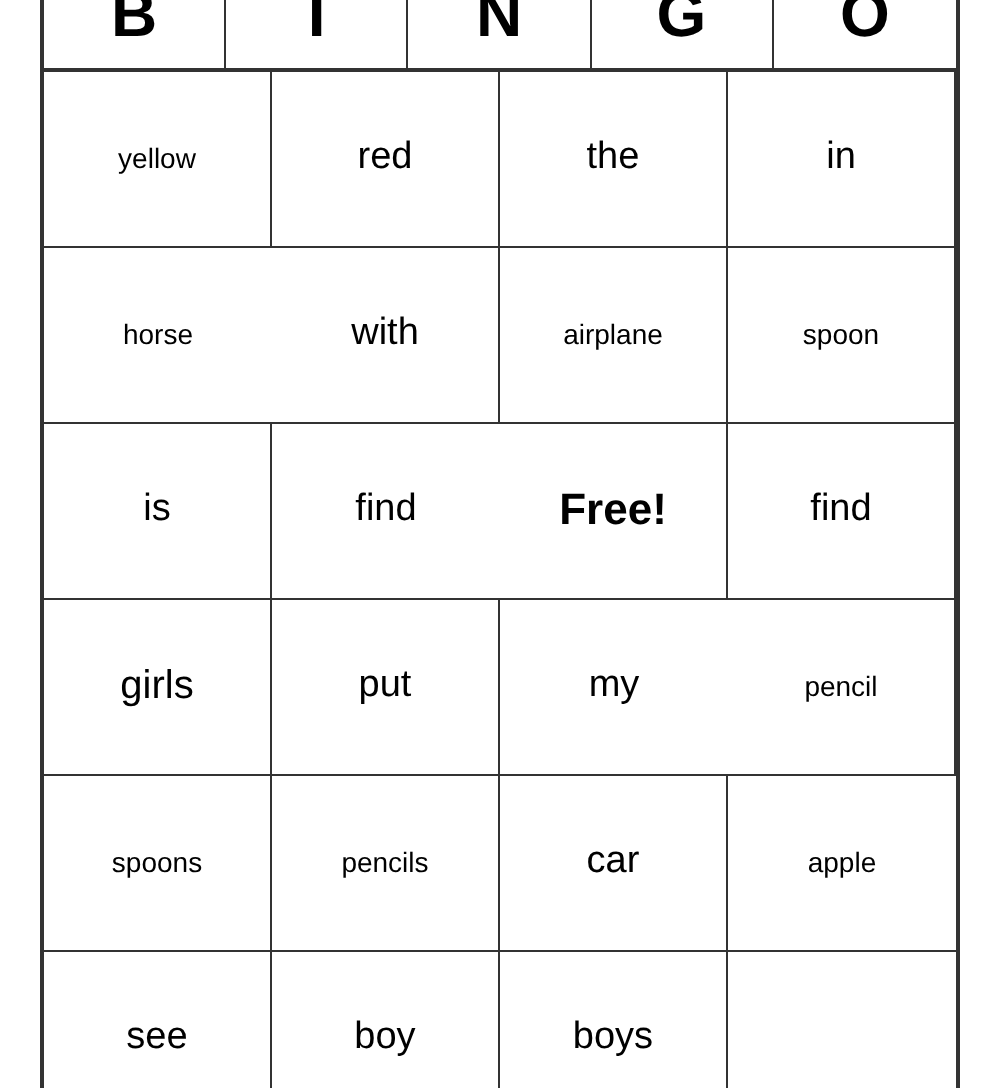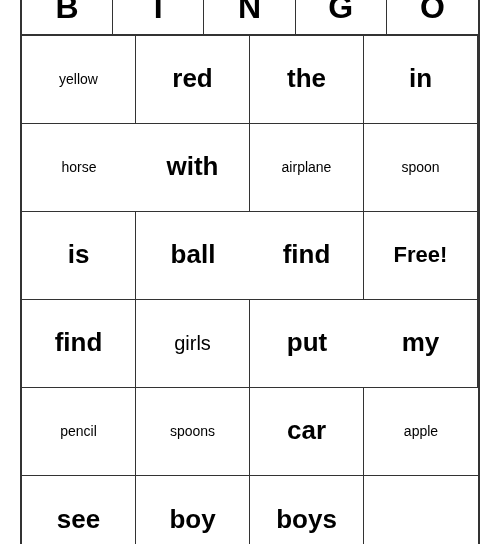--- a/index.html
+++ b/index.html
@@ -65,22 +65,22 @@
     .bingo-cell:nth-child(n+21) {
       border-bottom: none;
     }
 
     .bingo-cell span {
       font-size: 14px;
       line-height: 1.2;
     }
 
     .bingo-cell.large-text span {
-      font-size: 26px;
-      font-weight: bold;
+      font-size: 19px;
+      font-weight: normal;
     }
 
     .bingo-cell.medium-text span {
       font-size: 20px;
     }
 
     .free-cell span {
       font-size: 22px;
       font-weight: bold;
     }
@@ -118,23 +118,20 @@
       <div class="bingo-cell ">
         <span>airplane</span>
       </div>
       <div class="bingo-cell ">
         <span>spoon</span>
       </div>
       <div class="bingo-cell large-text">
         <span>is</span>
       </div>
       <div class="bingo-cell large-text">
-        <span>ball</span>
-      </div>
-      <div class="bingo-cell large-text">
         <span>find</span>
       </div>
       <div class="bingo-cell free-cell">
         <span>Free!</span>
       </div>
       <div class="bingo-cell large-text">
         <span>find</span>
       </div>
       <div class="bingo-cell medium-text">
         <span>girls</span>
@@ -144,20 +141,23 @@
       </div>
       <div class="bingo-cell large-text">
         <span>my</span>
       </div>
       <div class="bingo-cell ">
         <span>pencil</span>
       </div>
       <div class="bingo-cell ">
         <span>spoons</span>
       </div>
+      <div class="bingo-cell ">
+        <span>pencils</span>
+      </div>
       <div class="bingo-cell large-text">
         <span>car</span>
       </div>
       <div class="bingo-cell ">
         <span>apple</span>
       </div>
       <div class="bingo-cell large-text">
         <span>see</span>
       </div>
       <div class="bingo-cell large-text">

